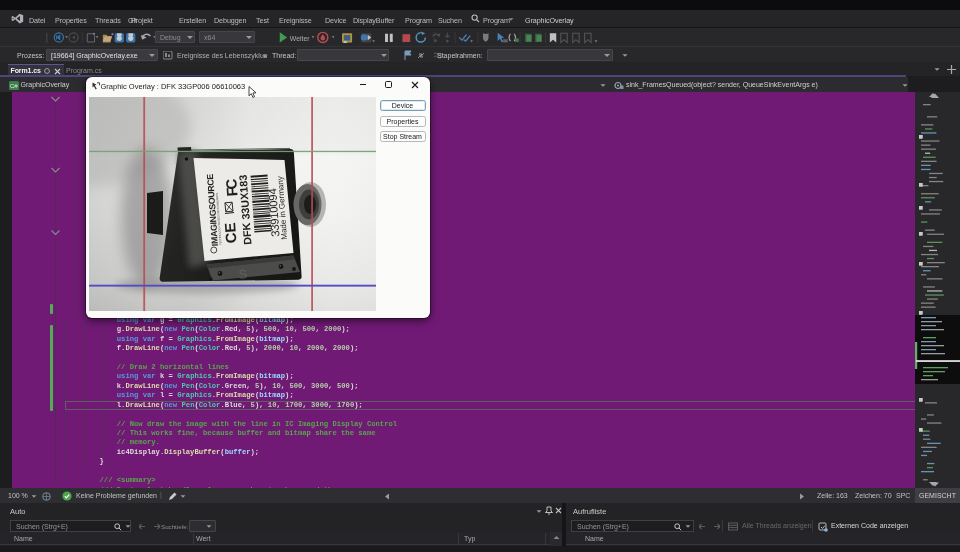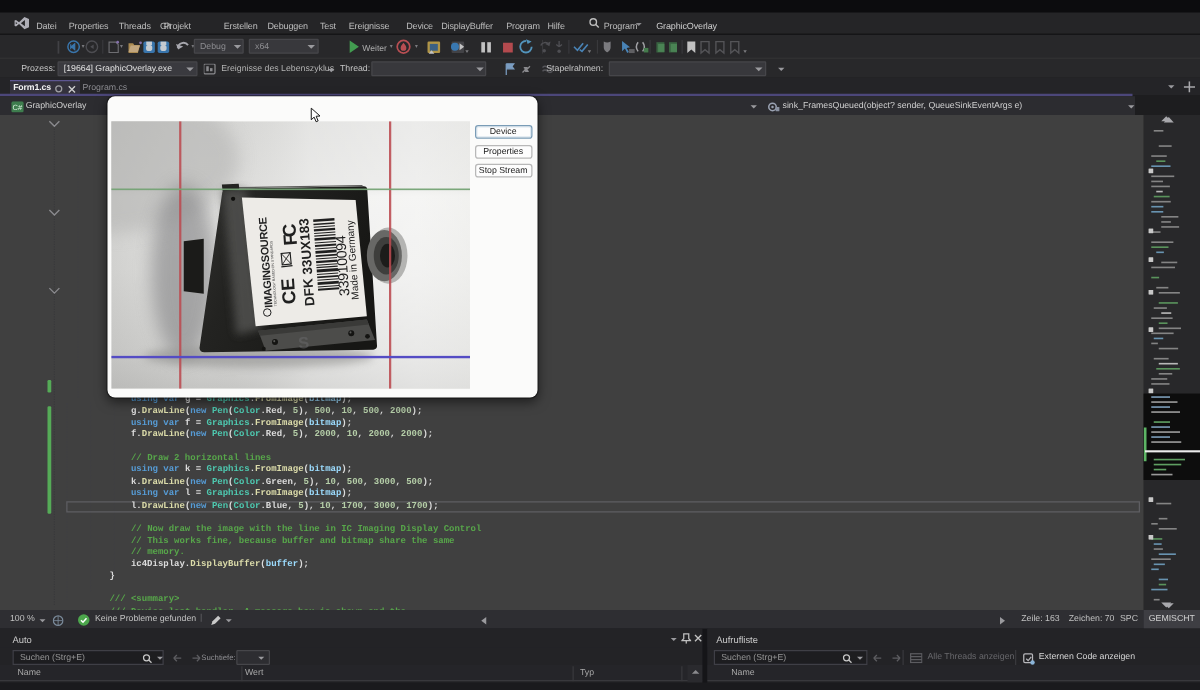--- a/index.html
+++ b/index.html
@@ -11,21 +11,21 @@
 #tb1{position:absolute;left:0;top:27px;width:960px;height:19px;background:#28282a;border-top:1px solid #151517}
 #tb2{position:absolute;left:0;top:46px;width:960px;height:16px;background:#28282a;border-top:1px solid #333335}
 .dd{position:absolute;background:#38383c;border:1px solid #46464a;border-radius:1px;height:12px;font-size:7px;color:#bbb;line-height:11px;padding-left:4px}
 .caret{position:absolute;width:0;height:0;border-left:3px solid transparent;border-right:3px solid transparent;border-top:3.5px solid #9a9a9e}
 
 #tabs{position:absolute;left:0;top:62px;width:960px;height:14px;background:#242427}
 #tabline{position:absolute;left:0;top:75px;width:906px;height:2px;background:#4c477a}
 
 #crumb{position:absolute;left:0;top:77px;width:908px;height:15px;background:#2c2c30}
 
-#editor{position:absolute;left:0;top:92px;width:915px;height:396px;background:#404040}
+#editor{position:absolute;left:12px;top:92px;width:915px;height:396px;background:#701a75}
 #code{position:absolute;left:53px;top:223.6px;font-family:"Liberation Mono",monospace;font-size:7.2px;font-weight:bold;line-height:9.45px;white-space:pre;color:#dcdcdc}
 .kw{color:#569cd6}.ty{color:#4ec9b0}.me{color:#dcdcaa}.pm{color:#9cdcfe}.nu{color:#b5cea8}.cm{color:#57a64a}
 .guide{position:absolute;width:1px;border-left:1px dotted #3f3f42}
 
 #minimap{position:absolute;left:915px;top:92px;width:45px;height:396px;background:#28282a}
 
 #estatus{position:absolute;left:0;top:488px;width:960px;height:15px;background:#2e2e32;font-size:7px;color:#c2c2c2}
 
 #panels{position:absolute;left:0;top:503px;width:960px;height:49px;background:#202024}
 .srch{position:absolute;height:12px;background:#1d1d20;border:1px solid #3f3f46;font-size:7px;color:#969696;line-height:11px;padding-left:5px}
@@ -47,21 +47,21 @@
 <span class="menu" style="left:95px">Threads</span>
 <span class="menu" style="left:128px">Git</span>
 <span class="menu" style="left:131px">Projekt</span>
 <span class="menu" style="left:179px">Erstellen</span>
 <span class="menu" style="left:214px">Debuggen</span>
 <span class="menu" style="left:256px">Test</span>
 <span class="menu" style="left:279px">Ereignisse</span>
 <span class="menu" style="left:325px">Device</span>
 <span class="menu" style="left:353px">DisplayBuffer</span>
 <span class="menu" style="left:405px">Program</span>
-<span class="menu" style="left:438px">Hilfe</span>
+<span class="menu" style="left:438px">Suchen</span>
 <svg class="abs" style="left:471px;top:14px" width="9" height="9" viewBox="0 0 9 9">
       <circle cx="3.6" cy="3.6" r="2.6" fill="none" stroke="#bdbdbd" stroke-width="1.1"></circle>
       <line x1="5.6" y1="5.6" x2="8" y2="8" stroke="#bdbdbd" stroke-width="1.1"></line>
     </svg>
 <span class="menu" style="left:483px;color:#bdbdbd">Program</span>
 <span class="caret" style="left:508px;top:18px;border-top-color:#8a8a8e;transform:scale(.8)"></span>
 <span class="menu" style="left:525px;color:#cdcdcd">GraphicOverlay</span>
 </div>
 
 <div id="tb1">
@@ -457,20 +457,32 @@
       </svg>
 <span class="abs" style="left:265px;top:19px;font-size:7px;color:#d8d8d8">Externen Code anzeigen</span>
 <div class="colhdr" style="left:0;width:394px"></div>
 <span class="abs" style="left:19px;top:32px;font-size:7px;color:#a8a8a8">Name</span>
 </div>
 
 <div class="abs" style="left:0;top:43px;width:960px;height:6px;background:#1a1a1d"></div>
 </div>
 
 <div id="fwin">
+<div id="fwtitle">
+<svg class="abs" style="left:6px;top:5px" width="8" height="8" viewBox="0 0 8 8">
+        <path d="M0.5 0.5 L4.5 2.8 L2.8 3.5 L4.8 6.8 L3.6 7.4 L1.9 4.3 L0.5 5.5 Z" fill="#333"></path>
+        <path d="M5 0.8 h2.5 v2.5" fill="none" stroke="#333" stroke-width="0.9"></path>
+      </svg>
+<span class="abs" style="left:15px;top:5px">Graphic Overlay : DFK 33GP006 06610063</span>
+<div class="abs" style="left:274px;top:7.5px;width:6px;height:1.2px;background:#1a1a1a"></div>
+<div class="abs" style="left:299.5px;top:4.5px;width:6.5px;height:6.5px;border:1.2px solid #1a1a1a;border-radius:1.5px"></div>
+<svg class="abs" style="left:325px;top:4.5px" width="8" height="8">
+        <path d="M1 1 L7 7 M7 1 L1 7" stroke="#1a1a1a" stroke-width="1.1"></path>
+      </svg>
+</div>
 
 <svg class="abs" style="left:3px;top:20.5px" width="287" height="214" viewBox="0 0 287 214">
 <defs>
 <linearGradient id="bgv" x1="0" y1="0" x2="0" y2="1">
 <stop offset="0" stop-color="#dbdbd9"></stop>
           <stop offset="0.25" stop-color="#e2e2e0"></stop>
           <stop offset="0.28" stop-color="#ededeb"></stop>
           <stop offset="0.55" stop-color="#e8e8e6"></stop>
           <stop offset="0.86" stop-color="#d8d8d6"></stop>
           <stop offset="1" stop-color="#c9c9c7"></stop>

